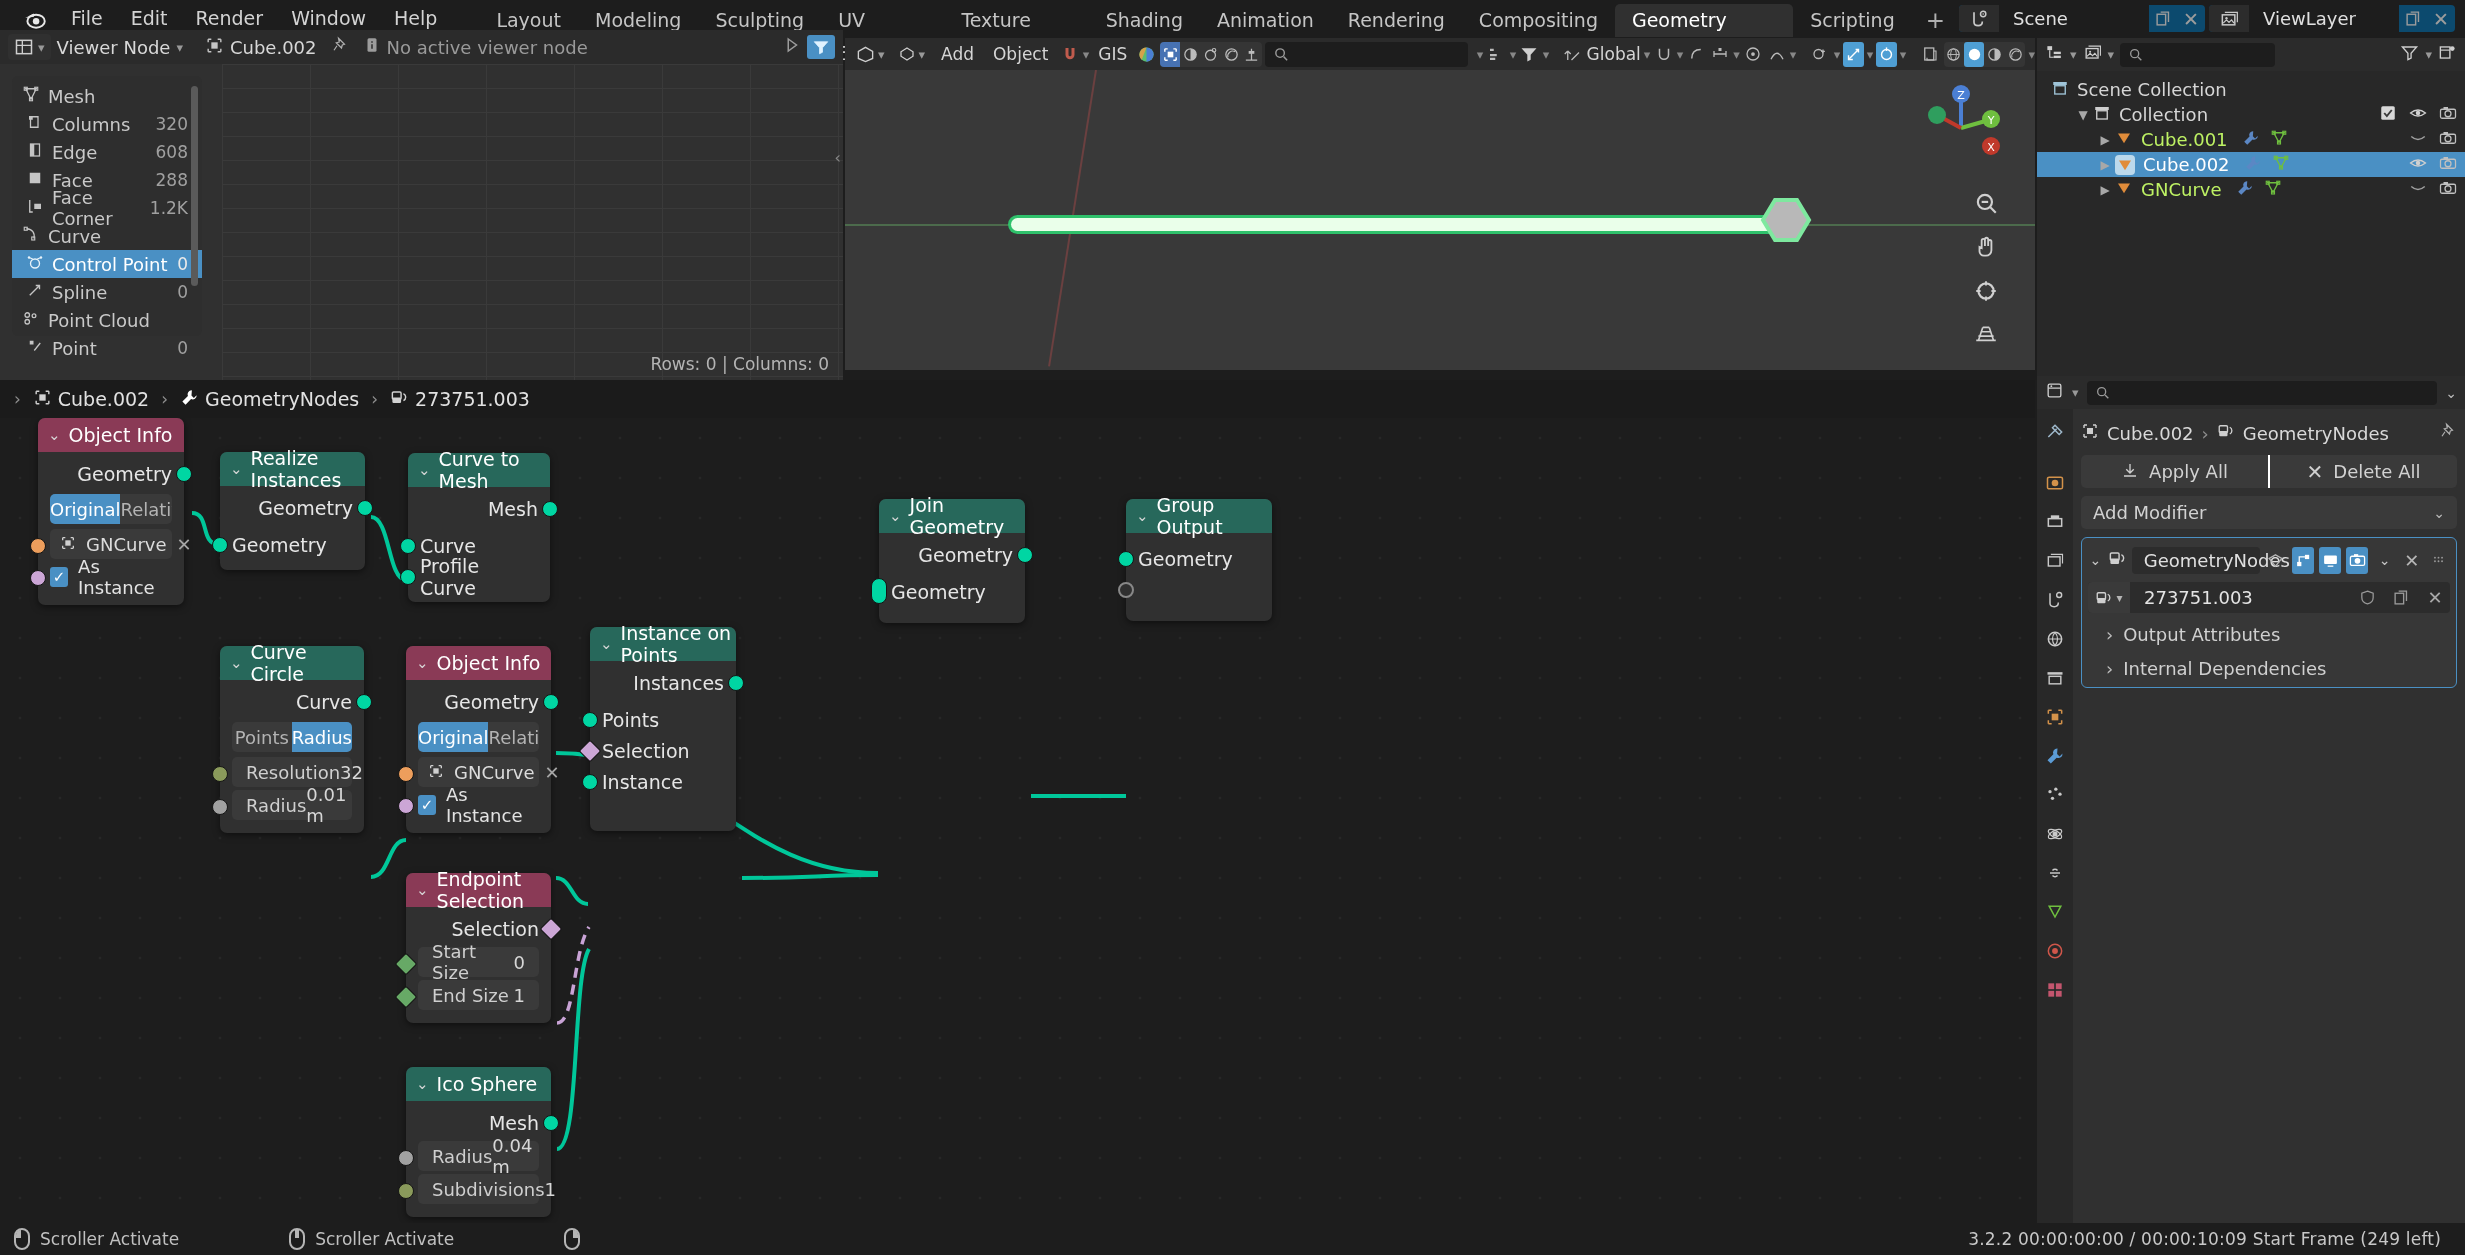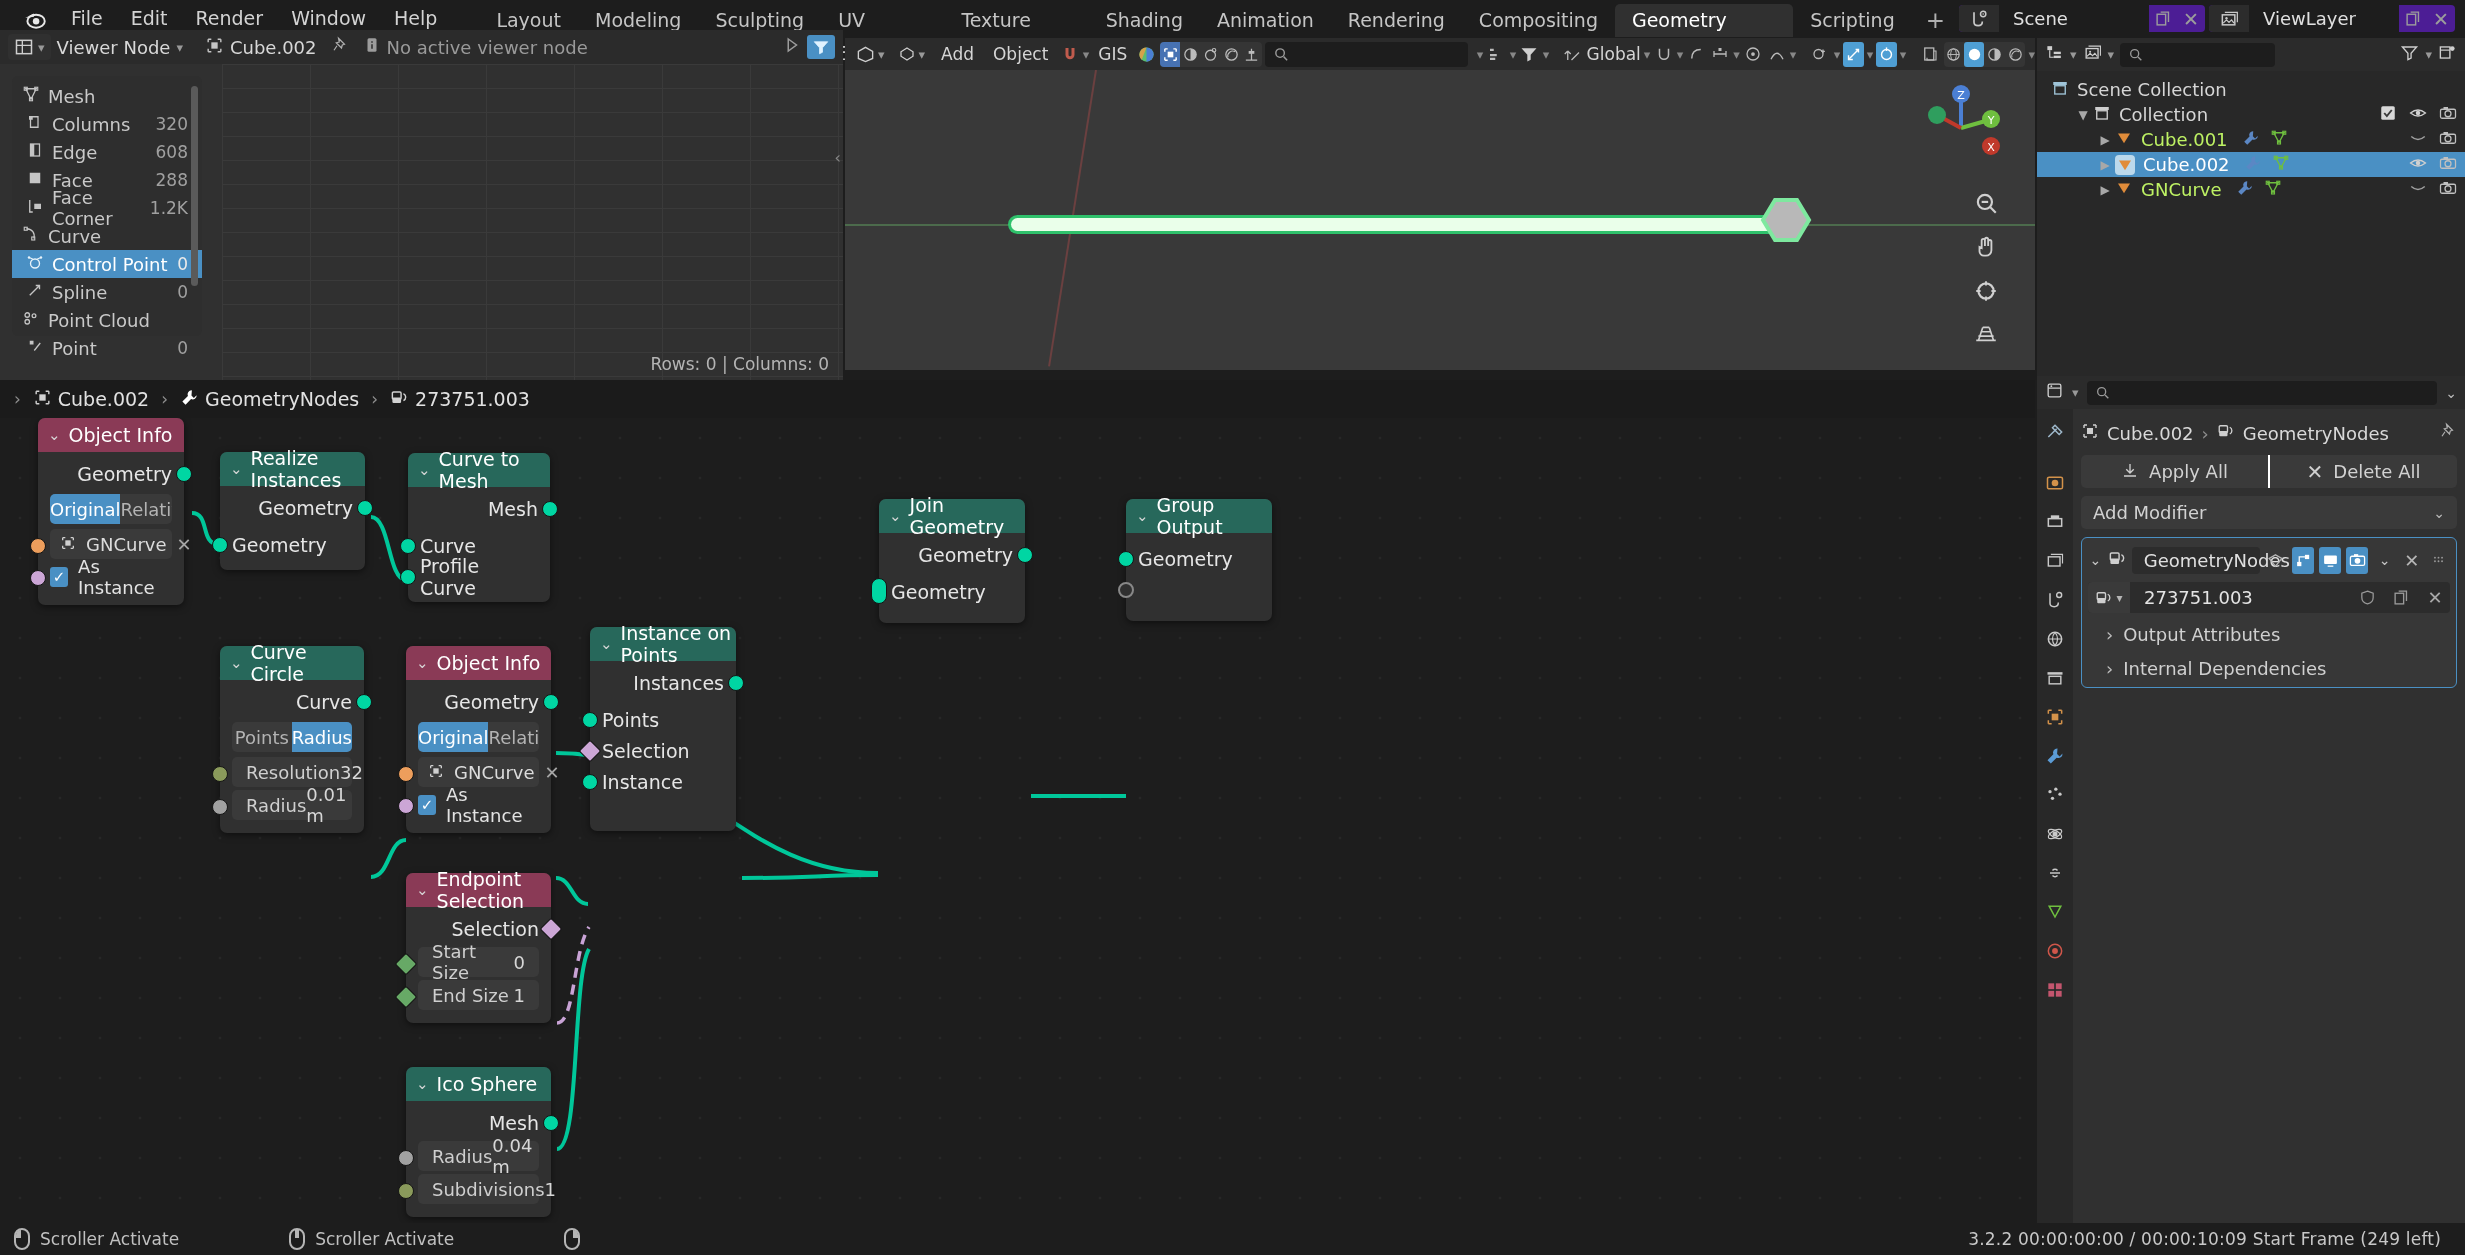--- a/index.html
+++ b/index.html
@@ -21,21 +21,21 @@
   .blender-logo { width: 44px; margin-left: 14px; display: flex; justify-content: center; }
   .menu-item { padding: 0 14px; color: #d3d3d3; font-size: 19px; line-height: 37px; cursor: default; }
   .tabs { display: flex; align-items: flex-end; height: 37px; margin-left: 28px; }
   .tab {
     padding: 0 17px; height: 33px; line-height: 33px; color: #c5c5c5; font-size: 19px;
     border-radius: 5px 5px 0 0;
   }
   .tab.active { background: #303030; color: #fff; }
   .tab-plus { padding: 0 14px; color: #b0b0b0; font-size: 23px; line-height: 33px; }
   .topbar-right { margin-left: auto; display: flex; align-items: center; padding-right: 10px; gap: 4px; }
-  .scene-block { display: flex; align-items: center; background: #4c1d95; border-radius: 4px; height: 27px; }
+  .scene-block { display: flex; align-items: center; background: #0c4a6e; border-radius: 4px; height: 27px; }
   .sb-icon { width: 40px; height: 27px; display: flex; align-items: center; justify-content: center; background:#2c2c2c; border-radius:4px 0 0 4px;}
   .sb-name { background: #1d1d1d; height: 27px; line-height: 27px; padding: 0 14px; min-width: 150px; font-size: 18px; color: #e0e0e0; }
   .sb-btn { width: 28px; height: 27px; display: flex; align-items: center; justify-content: center; color: #9c9c9c; }
 
   
   .vp-header {
     position: absolute; left: 845px; top: 38px; width: 1190px; height: 32px;
     background: #2b2b2b; display: flex; align-items: center; gap: 3px; padding-left: 6px;
   }
   .vph-drop { display:flex; align-items:center; gap:3px; padding: 0 5px; height: 25px; }

